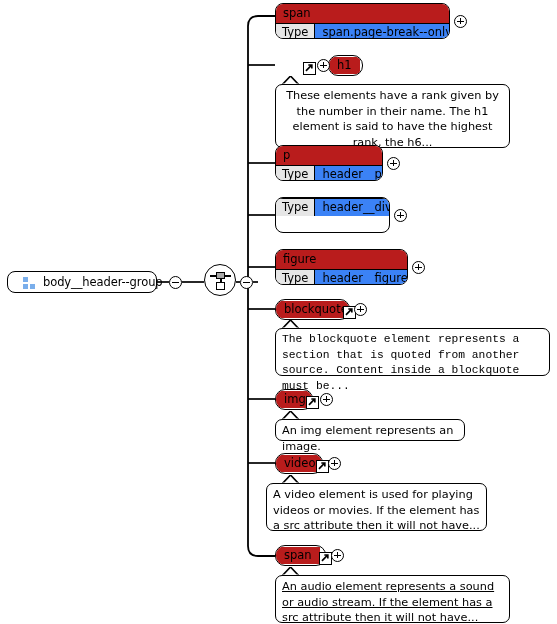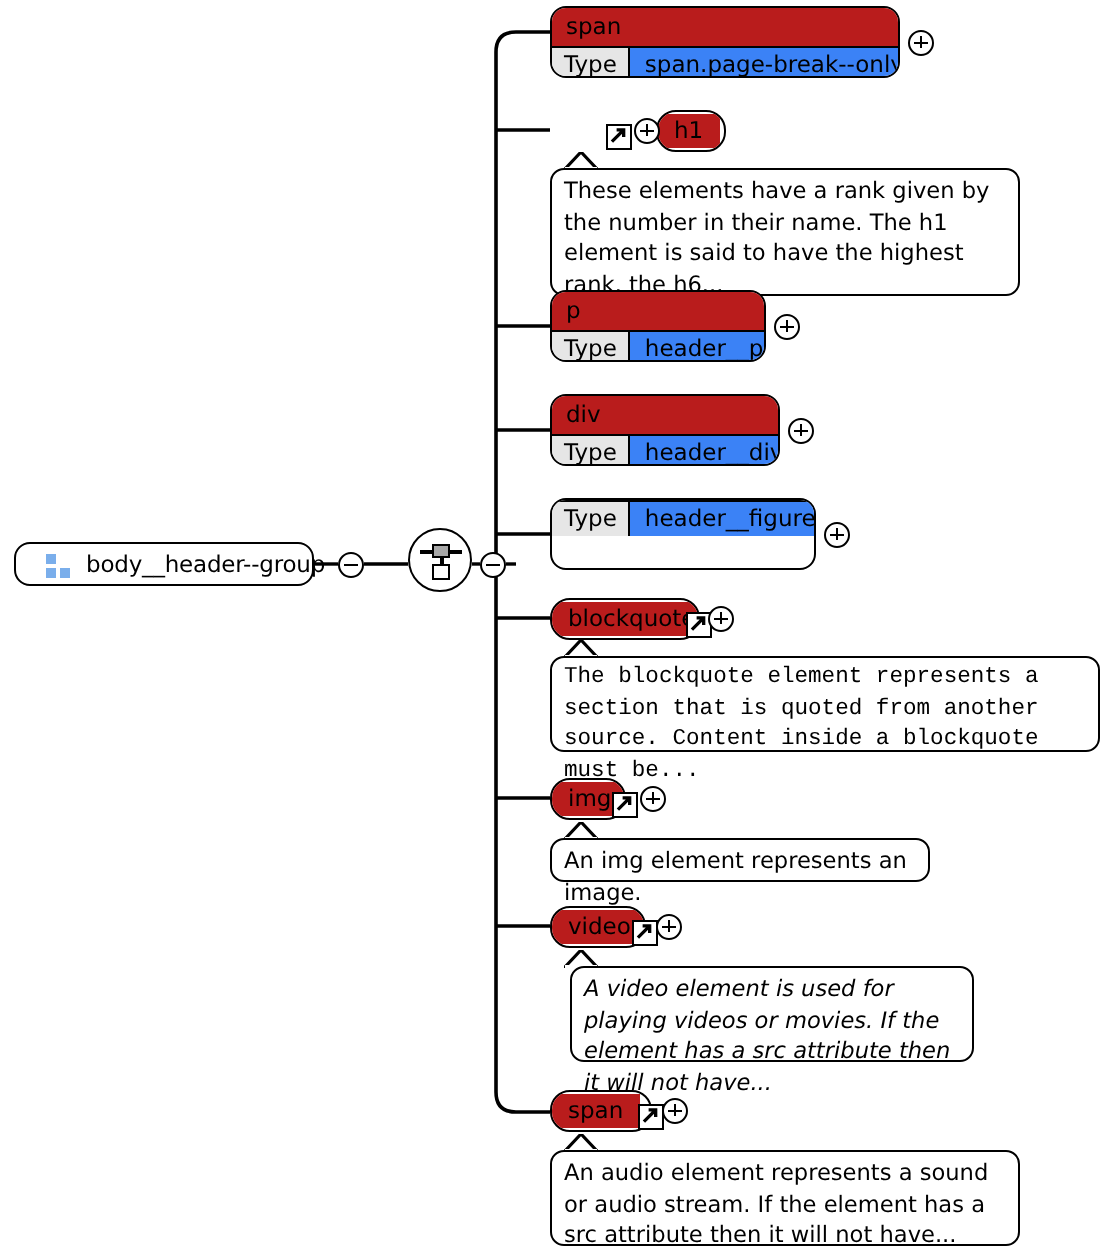--- a/index.html
+++ b/index.html
@@ -280,43 +280,43 @@
     <path d="M2 8 L8 2 M4.4 2 L8 2 L8 5.6" stroke="#000" stroke-width="1.7" fill="none"></path>
   </svg>
 </div>
 <div class="expander" style="left:317px; top:58.5px;"></div>
 <div class="bubble-tail" style="left:282px; top:76px;">
   <svg viewBox="0 0 17 9" width="17" height="9">
     <path d="M0 9 L8.5 0 L17 9" fill="#fff" stroke="#000" stroke-width="1.6"></path>
     <path d="M0.5 8.6 L16.5 8.6" stroke="#fff" stroke-width="2.2"></path>
   </svg>
 </div>
-<div class="bubble" style="left:275px; top:84px; width:235px; height:64px;">
+<div class="bubble" style="left:275px; top:84px; width:235px; height:64px;text-align:center;">
   <span class="txt">These elements have a rank given by the number in their name. The h1 element is said to have the highest rank, the h6...</span>
 </div>
 
 <div class="node" style="left:275px; top:145px; width:108px; height:36px;">
   <div class="name-row">p</div>
   <div class="type-row">
     <span class="type-key">Type</span>
     <span class="type-val">header__p</span>
   </div>
 </div>
 <div class="expander" style="left:387px; top:156.5px;"></div>
 
 <div class="node" style="left:275px; top:197px; width:115px; height:36px;">
-  <div class="name-row">div</div>
   <div class="type-row">
     <span class="type-key">Type</span>
     <span class="type-val">header__div</span>
   </div>
 </div>
 <div class="expander" style="left:394px; top:208.5px;"></div>
 
 <div class="node" style="left:275px; top:249px; width:133px; height:36px;">
+  <div class="name-row">figure</div>
   <div class="type-row">
     <span class="type-key">Type</span>
     <span class="type-val">header__figure</span>
   </div>
 </div>
 <div class="expander" style="left:412px; top:260.5px;"></div>
 
 <div class="node simple" style="left:275px; top:299px; width:75px;">
   <div class="name-row">blockquote</div>
 </div>
@@ -363,34 +363,34 @@
     <path d="M2 8 L8 2 M4.4 2 L8 2 L8 5.6" stroke="#000" stroke-width="1.7" fill="none"></path>
   </svg>
 </div>
 <div class="expander" style="left:328px; top:456.5px;"></div>
 <div class="bubble-tail" style="left:282px; top:475px;">
   <svg viewBox="0 0 17 9" width="17" height="9">
     <path d="M0 9 L8.5 0 L17 9" fill="#fff" stroke="#000" stroke-width="1.6"></path>
     <path d="M0.5 8.6 L16.5 8.6" stroke="#fff" stroke-width="2.2"></path>
   </svg>
 </div>
-<div class="bubble" style="left:285px; top:483px; width:202px; height:48px;font-style:italic;">
+<div class="bubble" style="left:266px; top:483px; width:221px; height:48px;">
   <span class="txt">A video element is used for playing videos or movies. If the element has a src attribute then it will not have...</span>
 </div>
 
 <div class="node simple" style="left:275px; top:545px; width:51px;">
   <div class="name-row">span</div>
 </div>
 <div class="link-badge" style="left:319px; top:552px;">
   <svg width="9.8" height="9.8" viewBox="0 0 10 10">
     <path d="M2 8 L8 2 M4.4 2 L8 2 L8 5.6" stroke="#000" stroke-width="1.7" fill="none"></path>
   </svg>
 </div>
 <div class="expander" style="left:331px; top:548.5px;"></div>
 <div class="bubble-tail" style="left:282px; top:567px;">
   <svg viewBox="0 0 17 9" width="17" height="9">
     <path d="M0 9 L8.5 0 L17 9" fill="#fff" stroke="#000" stroke-width="1.6"></path>
     <path d="M0.5 8.6 L16.5 8.6" stroke="#fff" stroke-width="2.2"></path>
   </svg>
 </div>
-<div class="bubble" style="left:275px; top:575px; width:235px; height:48px;">
+<div class="bubble" style="left:275px; top:575px; width:235px; height:48px;text-decoration:underline;">
   <span class="txt">An audio element represents a sound or audio stream. If the element has a src attribute then it will not have...</span>
 </div>
 
 </body></html>

